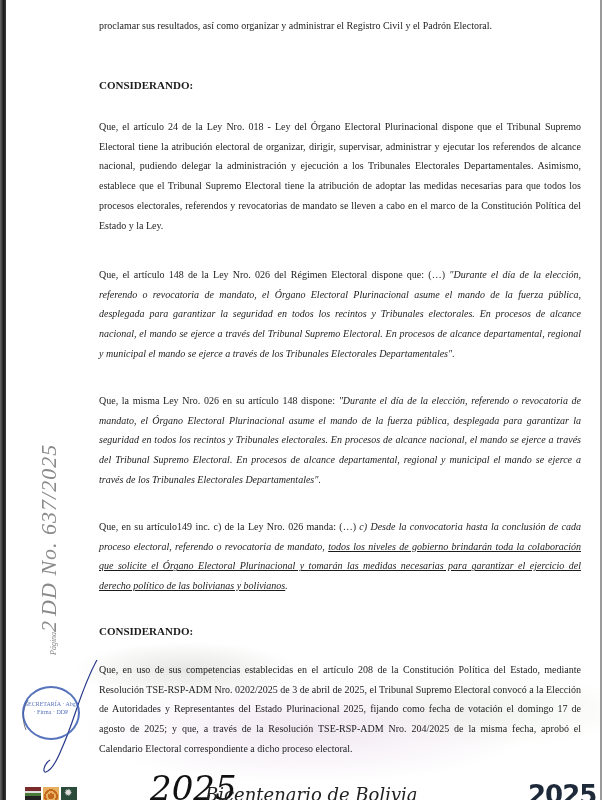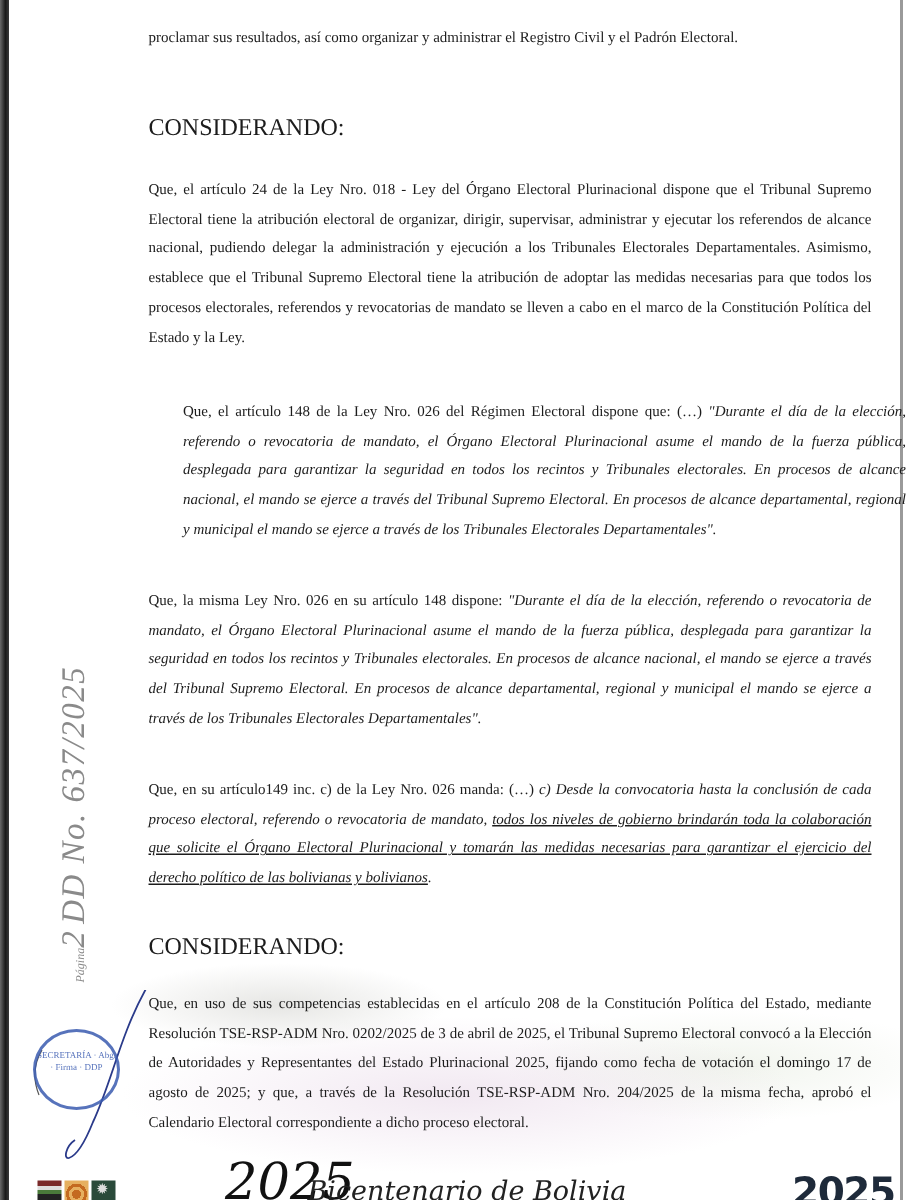--- a/index.html
+++ b/index.html
@@ -7,21 +7,21 @@
   .frame-left { position:absolute; left:0; top:0; width:6px; height:800px; background:linear-gradient(90deg,#6a6a6a,#1a1a1a 60%,#3a3a3a); }
   .frame-right { position:absolute; left:600px; top:0; width:2px; height:800px; background:#9a9a9a; }
   .watermark { position:absolute; left:6px; top:620px; width:594px; height:180px;
     background:
       radial-gradient(ellipse 160px 40px at 180px 50px, rgba(200,200,195,0.45), rgba(255,255,255,0) 70%),
       radial-gradient(ellipse 300px 70px at 300px 110px, rgba(225,205,225,0.45), rgba(255,255,255,0) 75%),
       radial-gradient(ellipse 200px 50px at 480px 90px, rgba(215,225,205,0.35), rgba(255,255,255,0) 75%);
   }
   .page { position:absolute; left:99px; top:0; width:482px; }
   p { margin:0; font-size:10px; line-height:19.7px; text-align:justify; }
-  .h { font-weight:normal; font-size:16px; }
+  .h { font-weight:bold; font-size:11px; }
   .it { font-style:italic; }
   .ub { font-weight:normal; font-style:italic; text-decoration:underline; }
   .side { position:absolute; left:36px; top:655px; transform:rotate(-90deg); transform-origin:left top; white-space:nowrap; color:#8a8a8a; font-style:italic; }
   .side .small { font-size:8px; }
   .side .big { font-size:22px; letter-spacing:1px; }
   .stamp { position:absolute; left:22px; top:686px; width:58px; height:54px; border:2px solid #3a5bb0; border-radius:50%; color:#3a5bb0; font-size:6px; text-align:center; line-height:8px; padding-top:12px; box-sizing:border-box; opacity:0.85; }
   .stamp-inner { font-size:6px; }
   .signature { position:absolute; left:20px; top:660px; width:80px; height:120px; }
   .logos { position:absolute; left:25px; top:787px; display:flex; gap:2px; }
   .logo { width:16px; height:13px; }
@@ -40,21 +40,21 @@
 <div class="frame-right"></div>
 <div class="watermark"></div>
 
 <div class="page">
   <p style="position:absolute;top:16px;width:482px;">proclamar sus resultados, así como organizar y administrar el Registro Civil y el Padrón Electoral.</p>
 
   <p class="h" style="position:absolute;top:76px;">CONSIDERANDO:</p>
 
   <p style="position:absolute;top:117px;width:482px;">Que, el artículo 24 de la Ley Nro. 018 - Ley del Órgano Electoral Plurinacional dispone que el Tribunal Supremo Electoral tiene la atribución electoral de organizar, dirigir, supervisar, administrar y ejecutar los referendos de alcance nacional, pudiendo delegar la administración y ejecución a los Tribunales Electorales Departamentales. Asimismo, establece que el Tribunal Supremo Electoral tiene la atribución de adoptar las medidas necesarias para que todos los procesos electorales, referendos y revocatorias de mandato se lleven a cabo en el marco de la Constitución Política del Estado y la Ley.</p>
 
-  <p style="position:absolute;top:265px;width:482px;margin-left:23px;">
+  <p style="position:absolute;top:265px;width:482px;">
     <span>Que, el artículo 148 de la Ley Nro.  026 del Régimen Electoral dispone que: (…) </span><span class="it">"Durante el día de la elección, referendo o revocatoria de mandato, el Órgano Electoral Plurinacional asume el mando de la fuerza pública, desplegada para garantizar la seguridad en todos los recintos y Tribunales electorales. En procesos de alcance nacional, el mando se ejerce a través del Tribunal Supremo Electoral. En procesos de alcance departamental, regional y municipal el mando se ejerce a través de los Tribunales Electorales Departamentales".</span>
   </p>
 
   <p style="position:absolute;top:391px;width:482px;font-family:Liberation Serif, serif;">
     <span>Que, la misma Ley Nro. 026 en su artículo 148  dispone: </span><span class="it">"Durante el día de la elección, referendo o revocatoria de mandato, el Órgano Electoral Plurinacional asume el mando de la fuerza pública, desplegada para garantizar la seguridad en todos los recintos y Tribunales electorales. En procesos de alcance nacional, el mando se ejerce a través del Tribunal Supremo Electoral. En procesos de alcance departamental, regional y municipal el mando se ejerce a través de los Tribunales Electorales Departamentales".</span>
   </p>
 
   <p style="position:absolute;top:517px;width:482px;">
     <span>Que,  en su artículo149 inc. c) de  la Ley Nro.  026 manda: (…) </span><span class="it">c) Desde la convocatoria hasta la conclusión de cada proceso electoral, referendo o revocatoria de mandato, </span><span class="ub">todos los niveles de gobierno brindarán toda la colaboración que solicite el Órgano Electoral Plurinacional y tomarán las medidas necesarias para garantizar el ejercicio del derecho político de las bolivianas y bolivianos</span><span class="it">.</span>
   </p>

